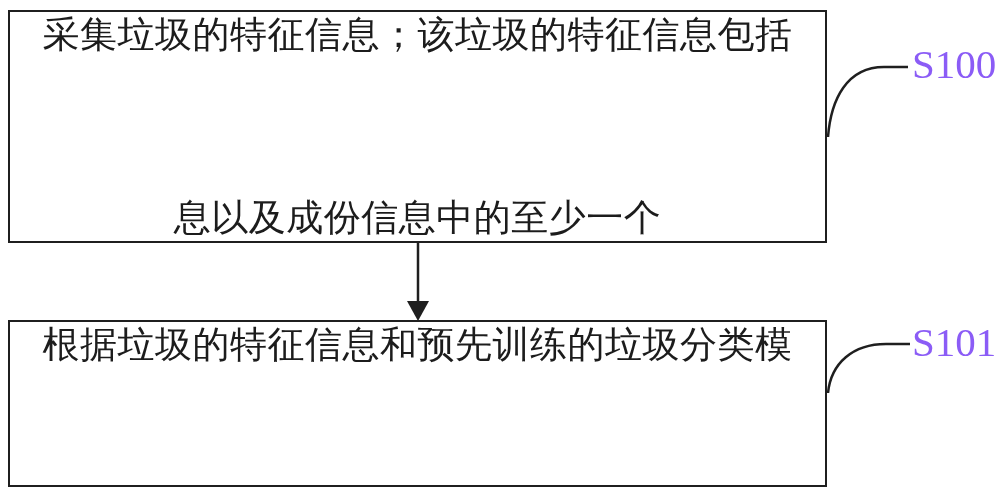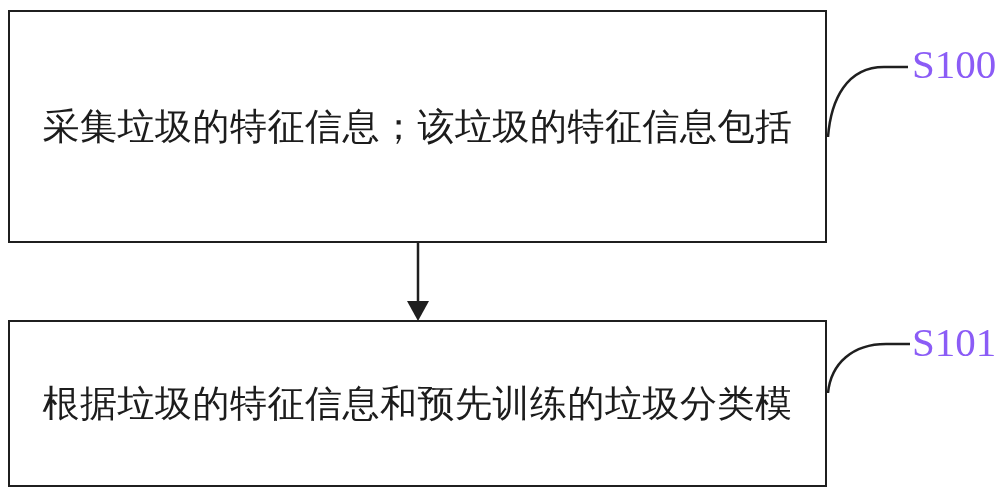--- a/index.html
+++ b/index.html
@@ -25,21 +25,21 @@
   }
   .step-box {
     position: absolute;
     left: 8px;
     width: 815px;
     border: 2px solid #1f1f1f;
     background: #ffffff;
     box-sizing: content-box;
     display: flex;
     flex-direction: column;
-    justify-content: center;
+    justify-content: space-between;
     align-items: center;
   }
   .step-box.box-1 {
     top: 10px;
     height: 229px;
   }
   .step-box.box-2 {
     top: 320px;
     height: 163px;
   }
@@ -78,20 +78,21 @@
     <line x1="418" y1="241" x2="418" y2="303" stroke="#1f1f1f" stroke-width="2.5"></line>
     <polygon points="407,301 429,301 418,321" fill="#1f1f1f"></polygon>
 
     <path d="M828,137 C831,99 847,67 884,67 L908,67" fill="none" stroke="#1f1f1f" stroke-width="2.5"></path>
 
     <path d="M828,393 C831,363 853,344 886,344 L910,344" fill="none" stroke="#1f1f1f" stroke-width="2.5"></path>
   </svg>
 
   <div class="step-box box-1">
     <div class="text-line">采集垃圾的特征信息；该垃圾的特征信息包括</div>
+    <div class="text-line">息以及成份信息中的至少一个</div>
   </div>
 
   <div class="step-box box-2">
     <div class="text-line">根据垃圾的特征信息和预先训练的垃圾分类模</div>
   </div>
 
   <div class="step-label label-1">S100</div>
   <div class="step-label label-2">S101</div>
 
 </div>

